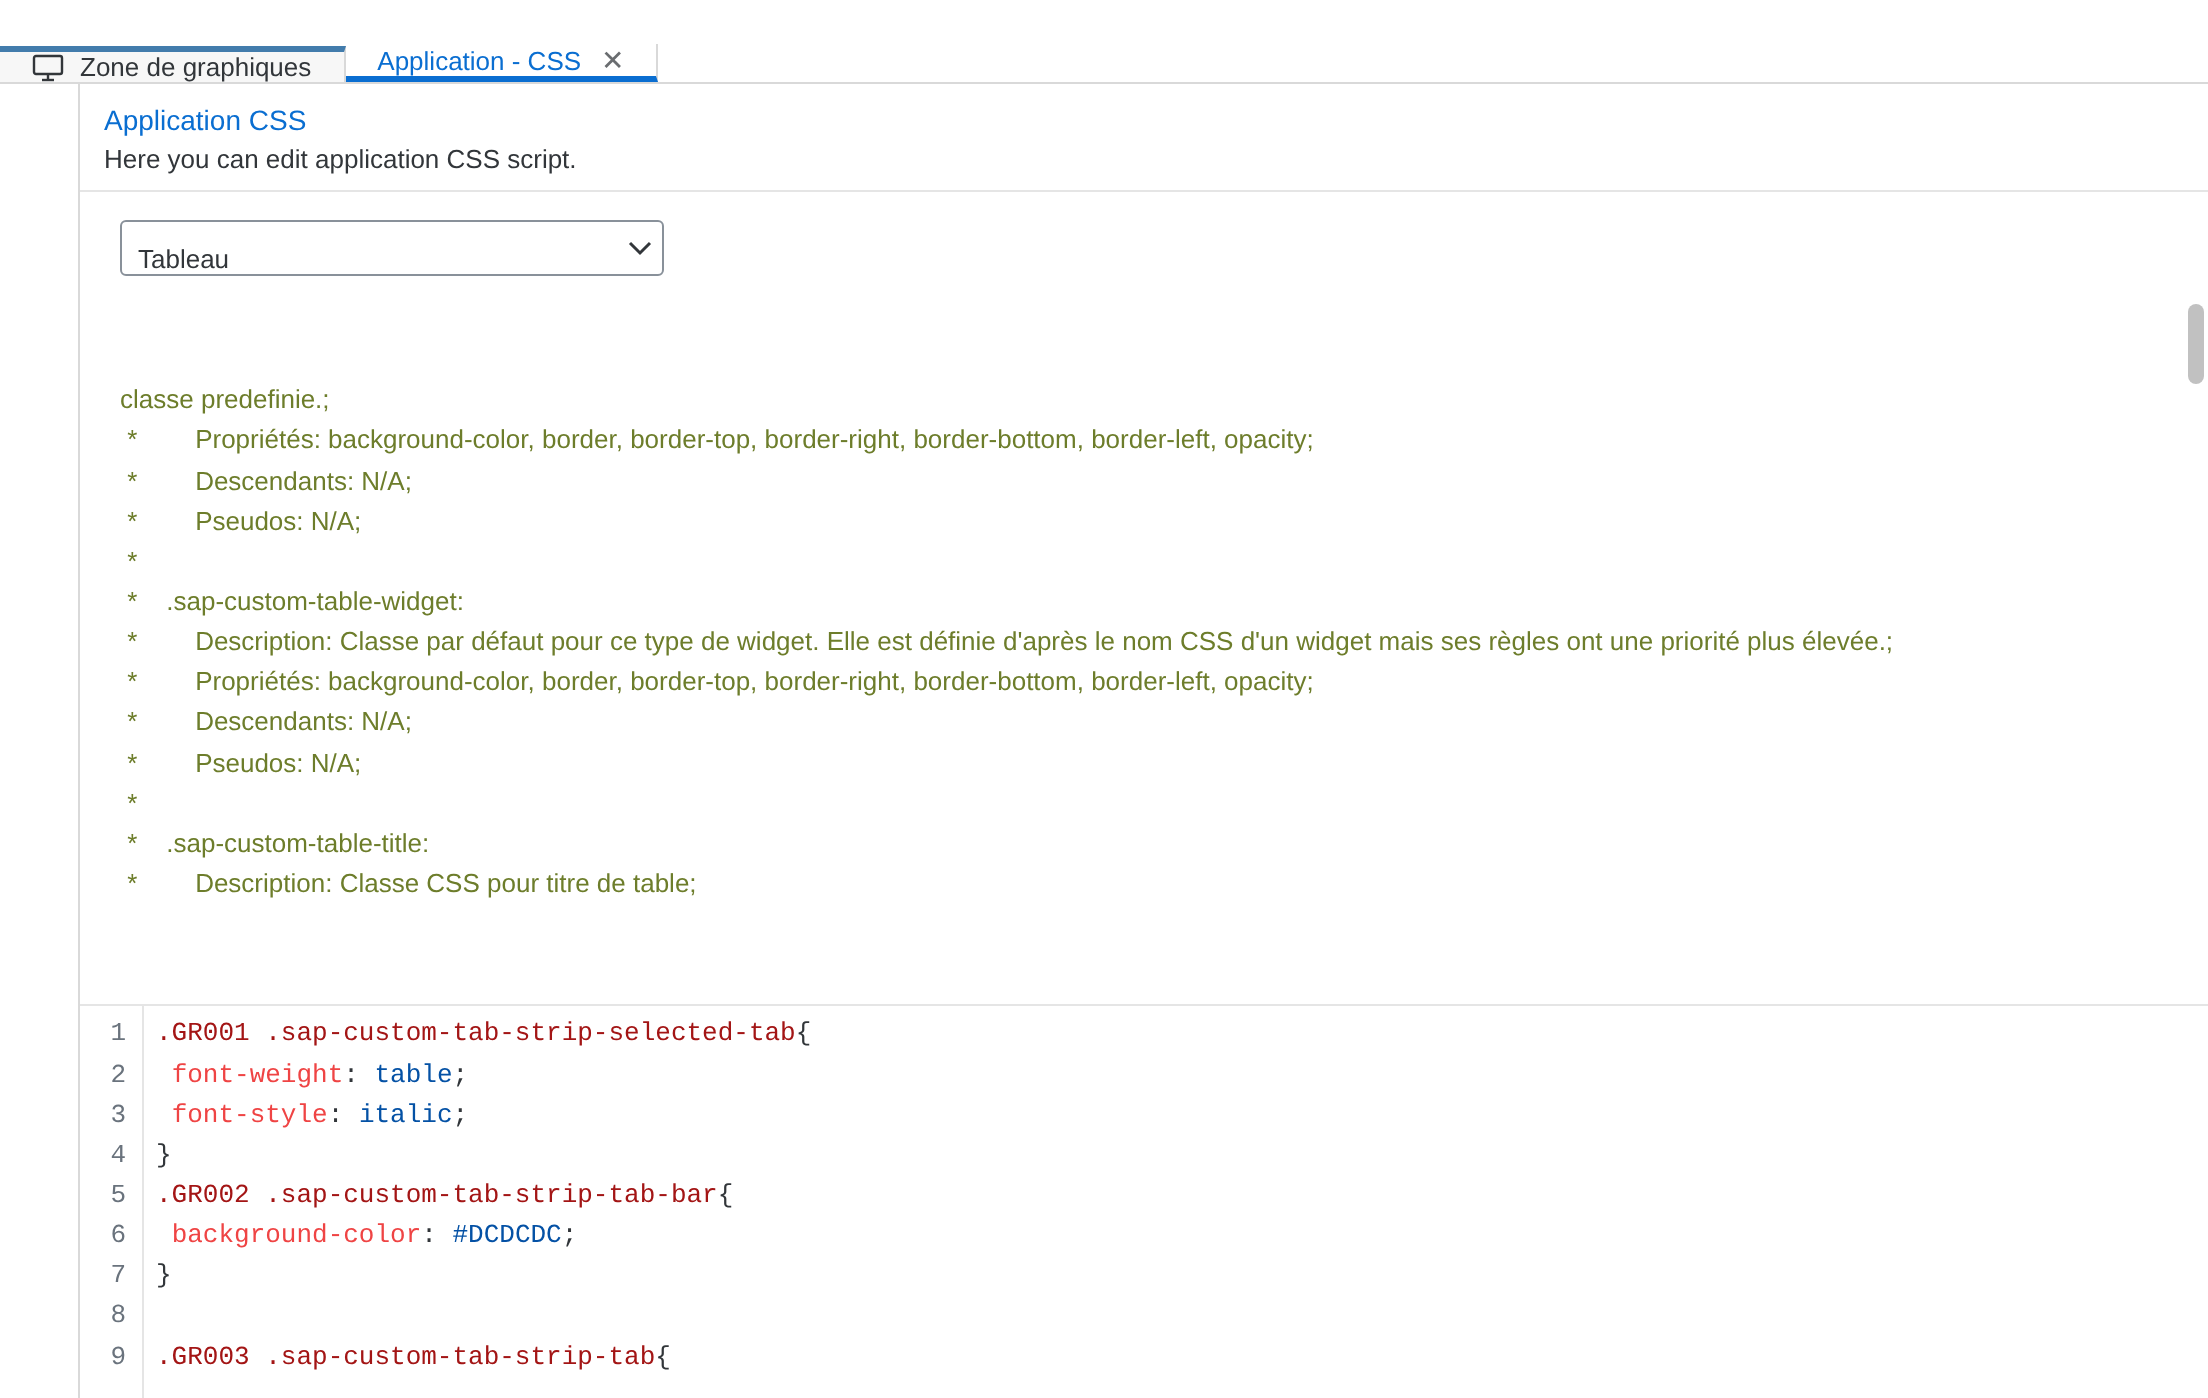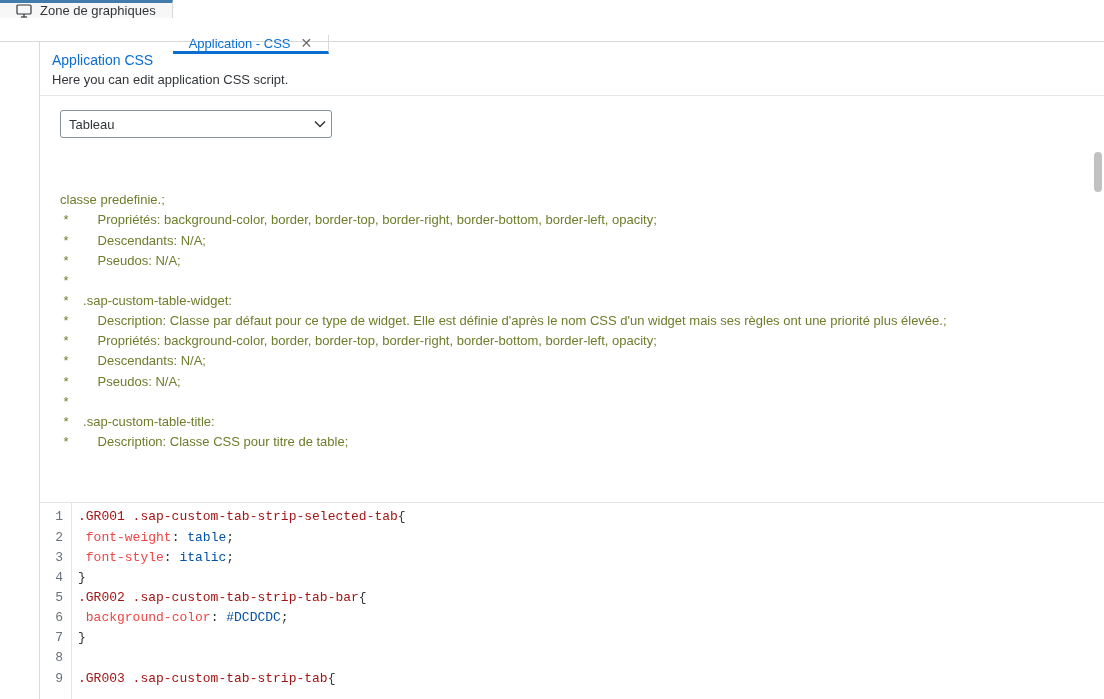--- a/index.html
+++ b/index.html
@@ -13,21 +13,21 @@
       color: #32363a;
       background: #fff;
       width: 1104px;
       height: 699px;
       overflow: hidden;
     }
     .tabs-container {
       display: flex;
       border-bottom: 1px solid #d9d9d9;
       height: 42px;
-      align-items: flex-start;
+      align-items: flex-end;
     }
     .tab-item {
       display: flex;
       align-items: center;
       padding: 0 16px;
       border-right: 1px solid #d9d9d9;
       cursor: pointer;
       position: relative;
     }
     .tab-item.inactive {
@@ -88,21 +88,21 @@
     }
     .select-box {
       width: 100%;
       height: 28px;
       border: 1px solid #89919a;
       border-radius: 3px;
       padding: 0 28px 0 8px;
       font-size: 13px;
       background: #fff;
       display: flex;
-      align-items: center;
+      align-items: flex-end;
       cursor: pointer;
     }
     .select-caret {
       position: absolute;
       right: 6px;
       top: 50%;
       transform: translateY(-50%);
       pointer-events: none;
     }
     .remark-text {

